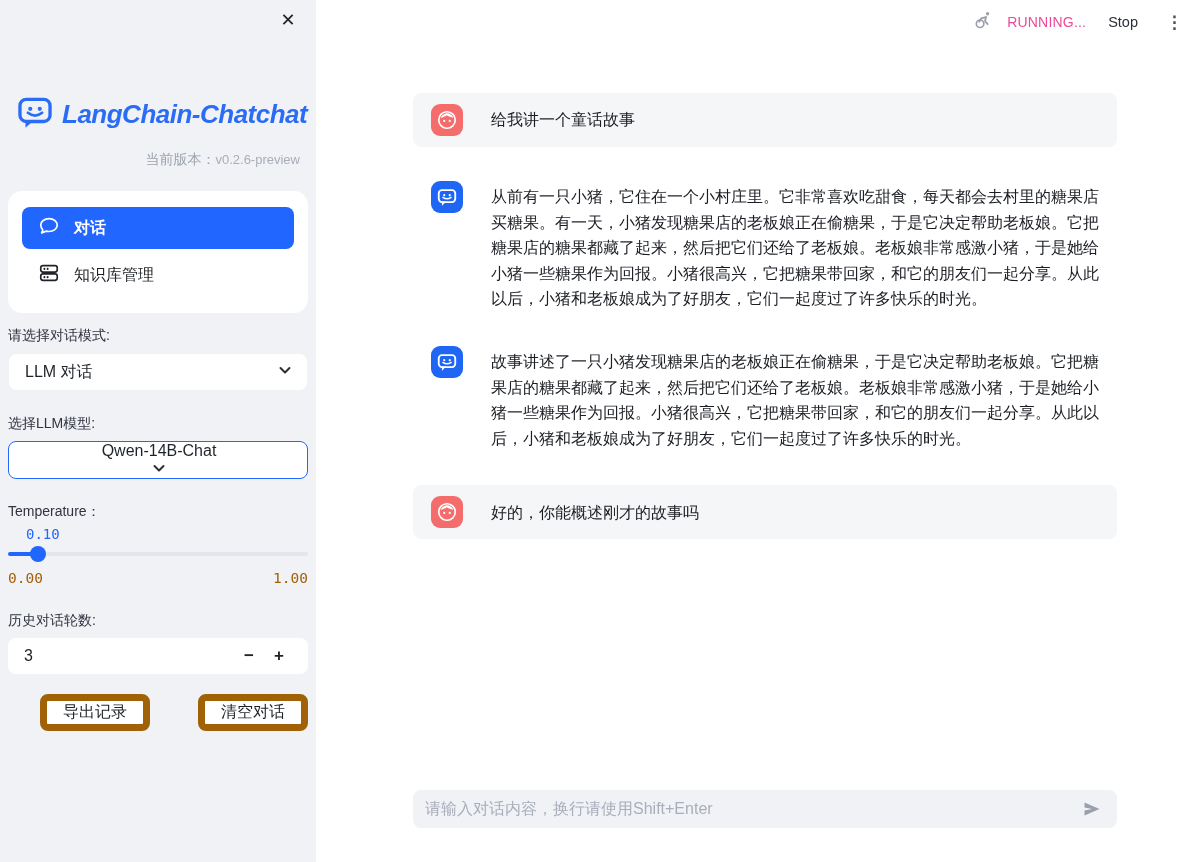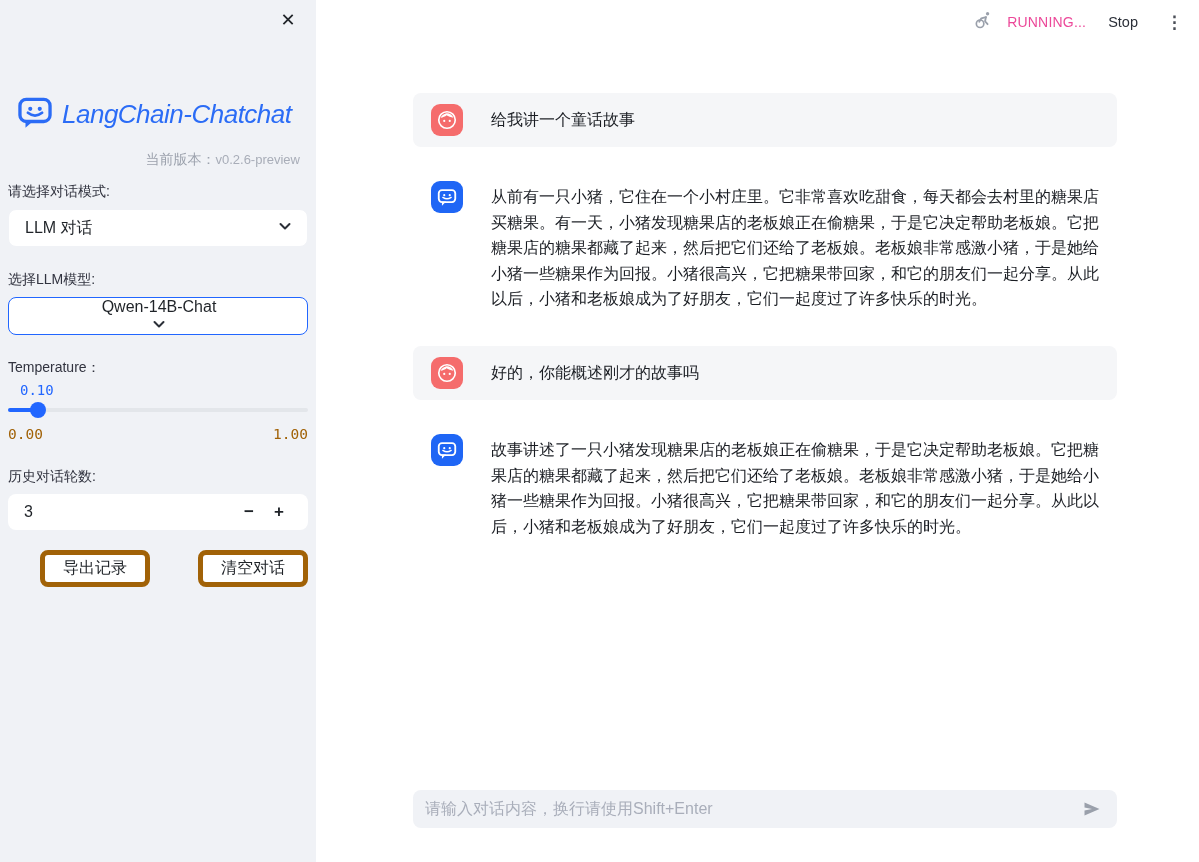--- a/index.html
+++ b/index.html
@@ -7,21 +7,21 @@
     font-family:"Liberation Sans","DejaVu Sans",sans-serif; color:#31333f; }
   .app { position:relative; width:1199px; height:862px; }
 
   
   .sidebar { position:absolute; left:0; top:0; width:316px; height:862px;
     background:#f0f2f6; z-index:2; }
   .close-btn { position:absolute; top:6px; right:14px; width:28px; height:28px;
     border:none; background:transparent; font-size:18px; color:#1f2328; cursor:pointer;
     line-height:28px; text-align:center; }
   .logo-row { display:flex; align-items:center; gap:8px; margin:93px 0 0 16px; }
-  .logo-text { color:#2b6cf6; font-size:26px; font-weight:normal; font-style:italic;
+  .logo-text { color:#2b6cf6; font-size:26px; font-weight:bold; font-style:italic;
     letter-spacing:-0.5px; white-space:nowrap; }
   .version-row { text-align:right; margin:16px 16px 0 0; color:#9ca2ad; font-size:14px; }
   .version-row .ver-val { font-size:13px; color:#a8adb8; }
 
   .menu-card { background:#ffffff; border-radius:14px; margin:22px 8px 0 8px;
     padding:16px 14px 18px 14px; }
   .menu-item { display:flex; align-items:center; gap:14px; height:42px;
     border-radius:8px; padding:0 16px; font-size:16px; cursor:pointer; }
   .menu-item.selected { background:#2166ff; color:#ffffff; font-weight:bold; }
   .menu-item.plain { color:#1f2328; margin-top:6px; height:40px; }
@@ -29,42 +29,42 @@
   .field-label { margin:14px 8px 0 8px; font-size:14px; color:#31333f; }
   .select-box { margin:8px 8px 0 8px; height:38px; background:#ffffff; border-radius:8px;
     display:flex; align-items:center; justify-content:space-between; padding:0 14px 0 16px;
     font-size:16px; color:#1f2328; cursor:pointer; border:1px solid #f0f2f6; }
   .select-box.focused { border:1.5px solid #2166ff;flex-direction:column; }
   .label2 { margin-top:24px; }
 
   .temp-wrap { margin:24px 8px 0 8px; }
   .temp-label { font-size:14px; color:#31333f; }
   .temp-value { font-family:"DejaVu Sans Mono","Liberation Mono",monospace;
-    color:#2166ff; font-size:14px; margin:5px 0 4px 12px; }
+    color:#2166ff; font-size:14px; margin:5px 0 4px 18px; }
   .slider { position:relative; height:16px; margin-top:2px; cursor:pointer; }
   .slider .track { position:absolute; top:6px; left:0; right:0; height:4px;
     border-radius:2px; background:#e3e6ea; }
   .slider .fill { position:absolute; top:6px; left:0; width:10%; height:4px;
     border-radius:2px; background:#2166ff; }
   .slider .thumb { position:absolute; top:0; left:10%; width:16px; height:16px;
     margin-left:-8px; border-radius:50%; background:#2166ff; }
   .minmax { display:flex; justify-content:space-between; margin-top:8px;
     font-family:"DejaVu Sans Mono","Liberation Mono",monospace; font-size:14.5px; color:#a16207; }
 
   .hist-label { margin:26px 8px 0 8px; font-size:14px; color:#31333f; }
   .num-input { margin:8px 8px 0 8px; height:36px; background:#ffffff; border-radius:8px;
     display:flex; align-items:center; padding:0 14px 0 0; }
   .num-input input { flex:1; border:none; outline:none; background:transparent;
     font-size:16px; color:#1f2328; padding-left:16px; width:40px;
     font-family:"Liberation Sans","DejaVu Sans",sans-serif; }
   .step-btn { width:30px; height:30px; border:none; background:transparent; cursor:pointer;
     font-size:17px; font-weight:bold; color:#1f2328; line-height:30px; text-align:center; }
 
   .btn-row { display:flex; gap:16px; margin:20px 8px 0 8px; }
-  .side-btn { flex:1; height:37px; background:#ffffff; border:5px solid #a16207;
+  .side-btn { flex:1; height:37px; background:#ffffff; border:7px solid #a16207;
     border-radius:8px; font-size:16px; color:#1f2328; cursor:pointer;
     font-family:"Liberation Sans","DejaVu Sans",sans-serif;margin-left:32px; }
 
   
   .header { position:absolute; top:0; left:316px; right:0; height:44px; background:#ffffff;
     display:flex; align-items:center; justify-content:flex-end; gap:14px; padding-right:10px; z-index:3; }
   .status-text { color:#ec4899; font-size:14px; letter-spacing:0.2px; }
   .stop-btn { border:none; background:transparent; font-size:14.5px; color:#2b2f38;
     cursor:pointer; padding:4px 8px; font-family:"Liberation Sans","DejaVu Sans",sans-serif; }
   .kebab { border:none; background:transparent; color:#4a4e57; font-size:17px;
@@ -110,20 +110,43 @@
           <path d="M15 25 Q24 32 33 25" stroke="#2b6cf6" stroke-width="3.4" fill="none" stroke-linecap="round"></path>
         </svg>
       </span>
       <span class="logo-text">LangChain-Chatchat</span>
     </div>
 
     <div class="version-row">
       <span class="ver-label">当前版本：</span><span class="ver-val">v0.2.6-preview</span>
     </div>
 
+    <div class="menu-card">
+      <div class="menu-item selected">
+        <span>
+          <svg width="22" height="22" viewBox="0 0 24 24" fill="none">
+            <path d="M21 11c0 4-4 7-9 7-1 0-2-.1-2.9-.4L4 19.5l1.2-3.2C3.8 15 3 13.1 3 11c0-4 4-7 9-7s9 3 9 7z" stroke="#ffffff" stroke-width="1.8" stroke-linejoin="round"></path>
+          </svg>
+        </span>
+        <span>对话</span>
+      </div>
+      <div class="menu-item plain">
+        <span>
+          <svg width="22" height="22" viewBox="0 0 24 24" fill="none">
+            <rect x="3" y="4" width="18" height="7" rx="2.5" stroke="#1f2328" stroke-width="1.8"></rect>
+            <rect x="3" y="13" width="18" height="7" rx="2.5" stroke="#1f2328" stroke-width="1.8"></rect>
+            <circle cx="7" cy="7.5" r="1.1" fill="#1f2328"></circle>
+            <circle cx="10.5" cy="7.5" r="1.1" fill="#1f2328"></circle>
+            <circle cx="7" cy="16.5" r="1.1" fill="#1f2328"></circle>
+            <circle cx="10.5" cy="16.5" r="1.1" fill="#1f2328"></circle>
+          </svg>
+        </span>
+        <span>知识库管理</span>
+      </div>
+    </div>
 
     <div class="field-label">请选择对话模式:</div>
     <div class="select-box">
       <span>LLM 对话</span>
       <span>
         <svg width="16" height="16" viewBox="0 0 16 16" fill="none">
           <path d="M3.5 6 L8 10.5 L12.5 6" stroke="#2b2f38" stroke-width="2" stroke-linecap="round" stroke-linejoin="round"></path>
         </svg>
       </span>
     </div>
@@ -202,46 +225,46 @@
           <rect x="6" y="9" width="36" height="26" rx="7" stroke="#ffffff" stroke-width="4"></rect>
           <path d="M13 34 L13 43 L22 34" fill="#ffffff"></path>
           <circle cx="18" cy="20" r="2.4" fill="#ffffff"></circle>
           <circle cx="30" cy="20" r="2.4" fill="#ffffff"></circle>
           <path d="M15 25 Q24 31 33 25" stroke="#ffffff" stroke-width="3.2" fill="none" stroke-linecap="round"></path>
         </svg>
       </div>
       <div class="msg-text">从前有一只小猪，它住在一个小村庄里。它非常喜欢吃甜食，每天都会去村里的糖果店买糖果。有一天，小猪发现糖果店的老板娘正在偷糖果，于是它决定帮助老板娘。它把糖果店的糖果都藏了起来，然后把它们还给了老板娘。老板娘非常感激小猪，于是她给小猪一些糖果作为回报。小猪很高兴，它把糖果带回家，和它的朋友们一起分享。从此以后，小猪和老板娘成为了好朋友，它们一起度过了许多快乐的时光。</div>
     </div>
 
-    <div class="msg user">
-      <div class="avatar">
-        <svg class="av-user" width="22" height="22" viewBox="0 0 24 24" fill="none">
-          <circle cx="12" cy="12" r="9" stroke="#ffffff" stroke-width="1.8"></circle>
-          <path d="M5 9.5 C7 5.5 11 4.5 12 4.5 C15 4.5 18 6.5 19 9.5 C16 9 13.5 8 11.5 6.8 C10 8.2 7.5 9.2 5 9.5 Z" fill="#ffffff"></path>
-          <circle cx="9" cy="13" r="1.2" fill="#ffffff"></circle>
-          <circle cx="15" cy="13" r="1.2" fill="#ffffff"></circle>
-        </svg>
-
-      </div>
-      <div class="msg-text">好的，你能概述刚才的故事吗</div>
-    </div>
-
     <div class="msg assistant">
       <div class="avatar">
 
         <svg class="av-assistant" width="22" height="22" viewBox="0 0 48 48" fill="none">
           <rect x="6" y="9" width="36" height="26" rx="7" stroke="#ffffff" stroke-width="4"></rect>
           <path d="M13 34 L13 43 L22 34" fill="#ffffff"></path>
           <circle cx="18" cy="20" r="2.4" fill="#ffffff"></circle>
           <circle cx="30" cy="20" r="2.4" fill="#ffffff"></circle>
           <path d="M15 25 Q24 31 33 25" stroke="#ffffff" stroke-width="3.2" fill="none" stroke-linecap="round"></path>
         </svg>
       </div>
       <div class="msg-text">故事讲述了一只小猪发现糖果店的老板娘正在偷糖果，于是它决定帮助老板娘。它把糖果店的糖果都藏了起来，然后把它们还给了老板娘。老板娘非常感激小猪，于是她给小猪一些糖果作为回报。小猪很高兴，它把糖果带回家，和它的朋友们一起分享。从此以后，小猪和老板娘成为了好朋友，它们一起度过了许多快乐的时光。</div>
     </div>
+
+    <div class="msg user">
+      <div class="avatar">
+        <svg class="av-user" width="22" height="22" viewBox="0 0 24 24" fill="none">
+          <circle cx="12" cy="12" r="9" stroke="#ffffff" stroke-width="1.8"></circle>
+          <path d="M5 9.5 C7 5.5 11 4.5 12 4.5 C15 4.5 18 6.5 19 9.5 C16 9 13.5 8 11.5 6.8 C10 8.2 7.5 9.2 5 9.5 Z" fill="#ffffff"></path>
+          <circle cx="9" cy="13" r="1.2" fill="#ffffff"></circle>
+          <circle cx="15" cy="13" r="1.2" fill="#ffffff"></circle>
+        </svg>
+
+      </div>
+      <div class="msg-text">好的，你能概述刚才的故事吗</div>
+    </div>
   </div>
 
     <div class="chat-input-wrap">
       <input type="text" placeholder="请输入对话内容，换行请使用Shift+Enter" style="">
       <button class="send-btn">
         <svg width="18" height="16" viewBox="0 0 18 16" fill="none">
           <path d="M1.5 1.5 L16.5 8 L1.5 14.5 L1.5 9.5 L9 8 L1.5 6.5 Z" fill="#9aa0ab"></path>
         </svg>
       </button>
     </div>

